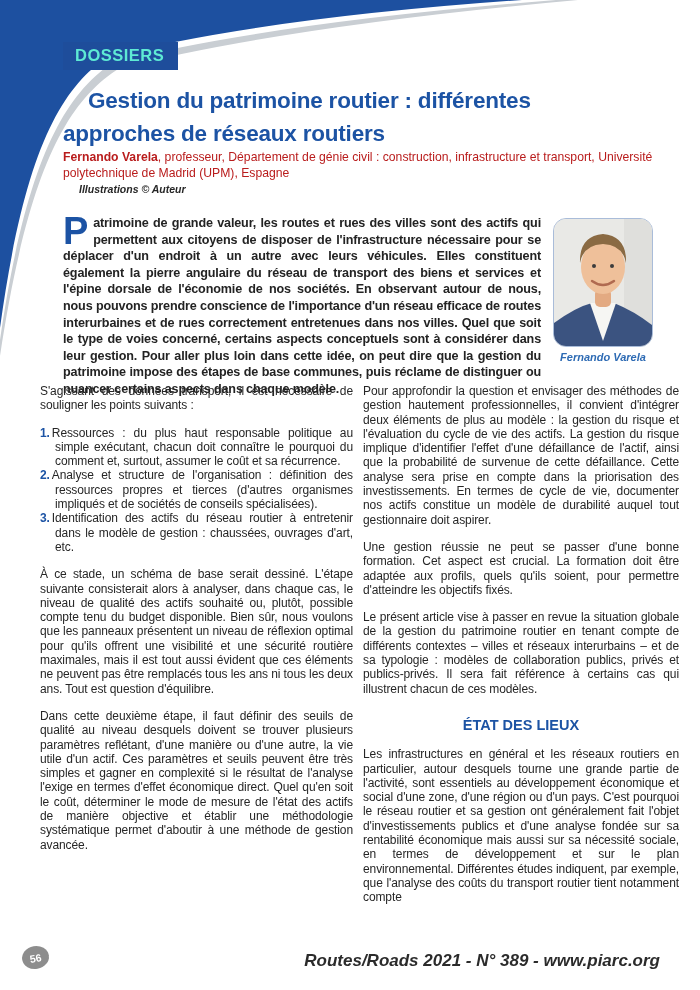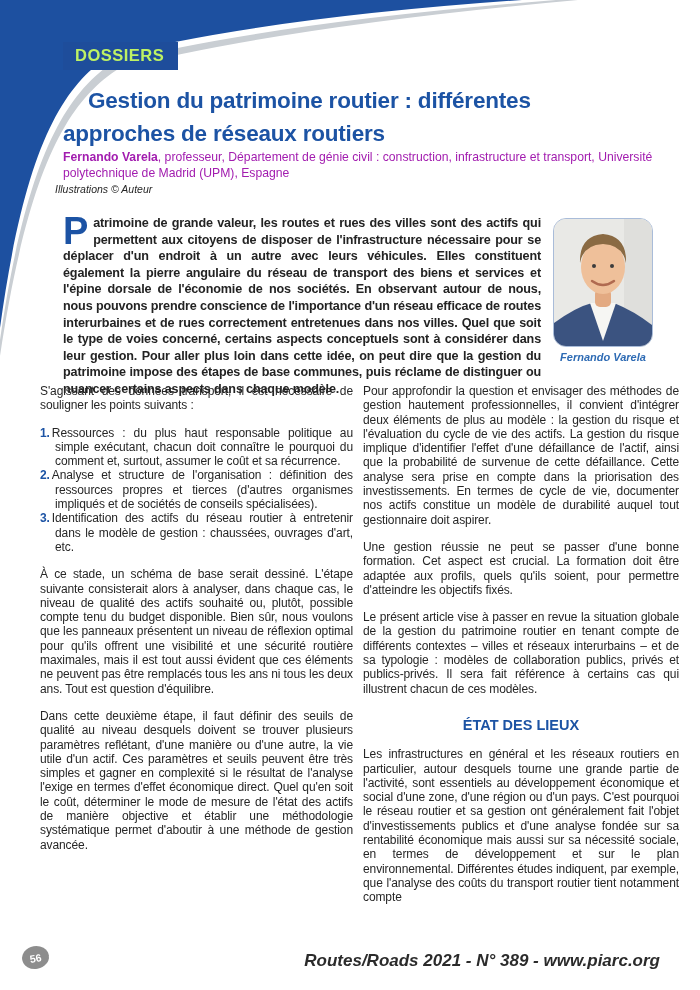--- a/index.html
+++ b/index.html
@@ -7,38 +7,38 @@
     width:700px;height:990px;position:relative;overflow:hidden;
     background:#ffffff;color:#262626;
     font-family:"Liberation Sans", sans-serif;
     -webkit-font-smoothing:antialiased;
   }
   
   .swoosh{position:absolute;left:0;top:0;width:700px;height:400px;z-index:1;pointer-events:none;}
   
   .kicker{
     position:absolute;left:63px;top:42px;z-index:3;
-    background:#1e4d9b;color:#bef264;
+    background:#1e4d9b;color:#5eead4;
     font-weight:bold;font-size:16.5px;letter-spacing:.5px;
     padding:4px 14px 5px 12px;
   }
   
   .title{
     position:absolute;left:63px;top:84px;width:575px;z-index:3;
     color:#1c53a4;font-weight:bold;font-size:22.5px;line-height:33px;
     text-indent:25px;letter-spacing:-0.2px;
   }
   .byline{
     position:absolute;left:63px;top:149px;width:600px;z-index:3;
-    font-size:12.2px;line-height:16px;color:#a21caf;
+    font-size:12.2px;line-height:16px;color:#b91c1c;
   }
   .byline b{font-weight:bold;}
   .credits{
-    position:absolute;left:55px;top:183px;z-index:3;
-    font-style:italic;font-weight:normal;font-size:10.5px;color:#262626;
+    position:absolute;left:79px;top:183px;z-index:3;
+    font-style:italic;font-weight:bold;font-size:10.5px;color:#262626;
   }
   
   .intro{
     position:absolute;left:63px;top:215px;width:478px;z-index:3;
     font-weight:bold;font-size:12.6px;line-height:16.6px;
     text-align:justify;letter-spacing:-0.15px;color:#232323;
   }
   .dropcap{
     float:left;color:#1c53a4;font-weight:bold;
     font-size:38px;line-height:29px;padding:2px 5px 0 0;

